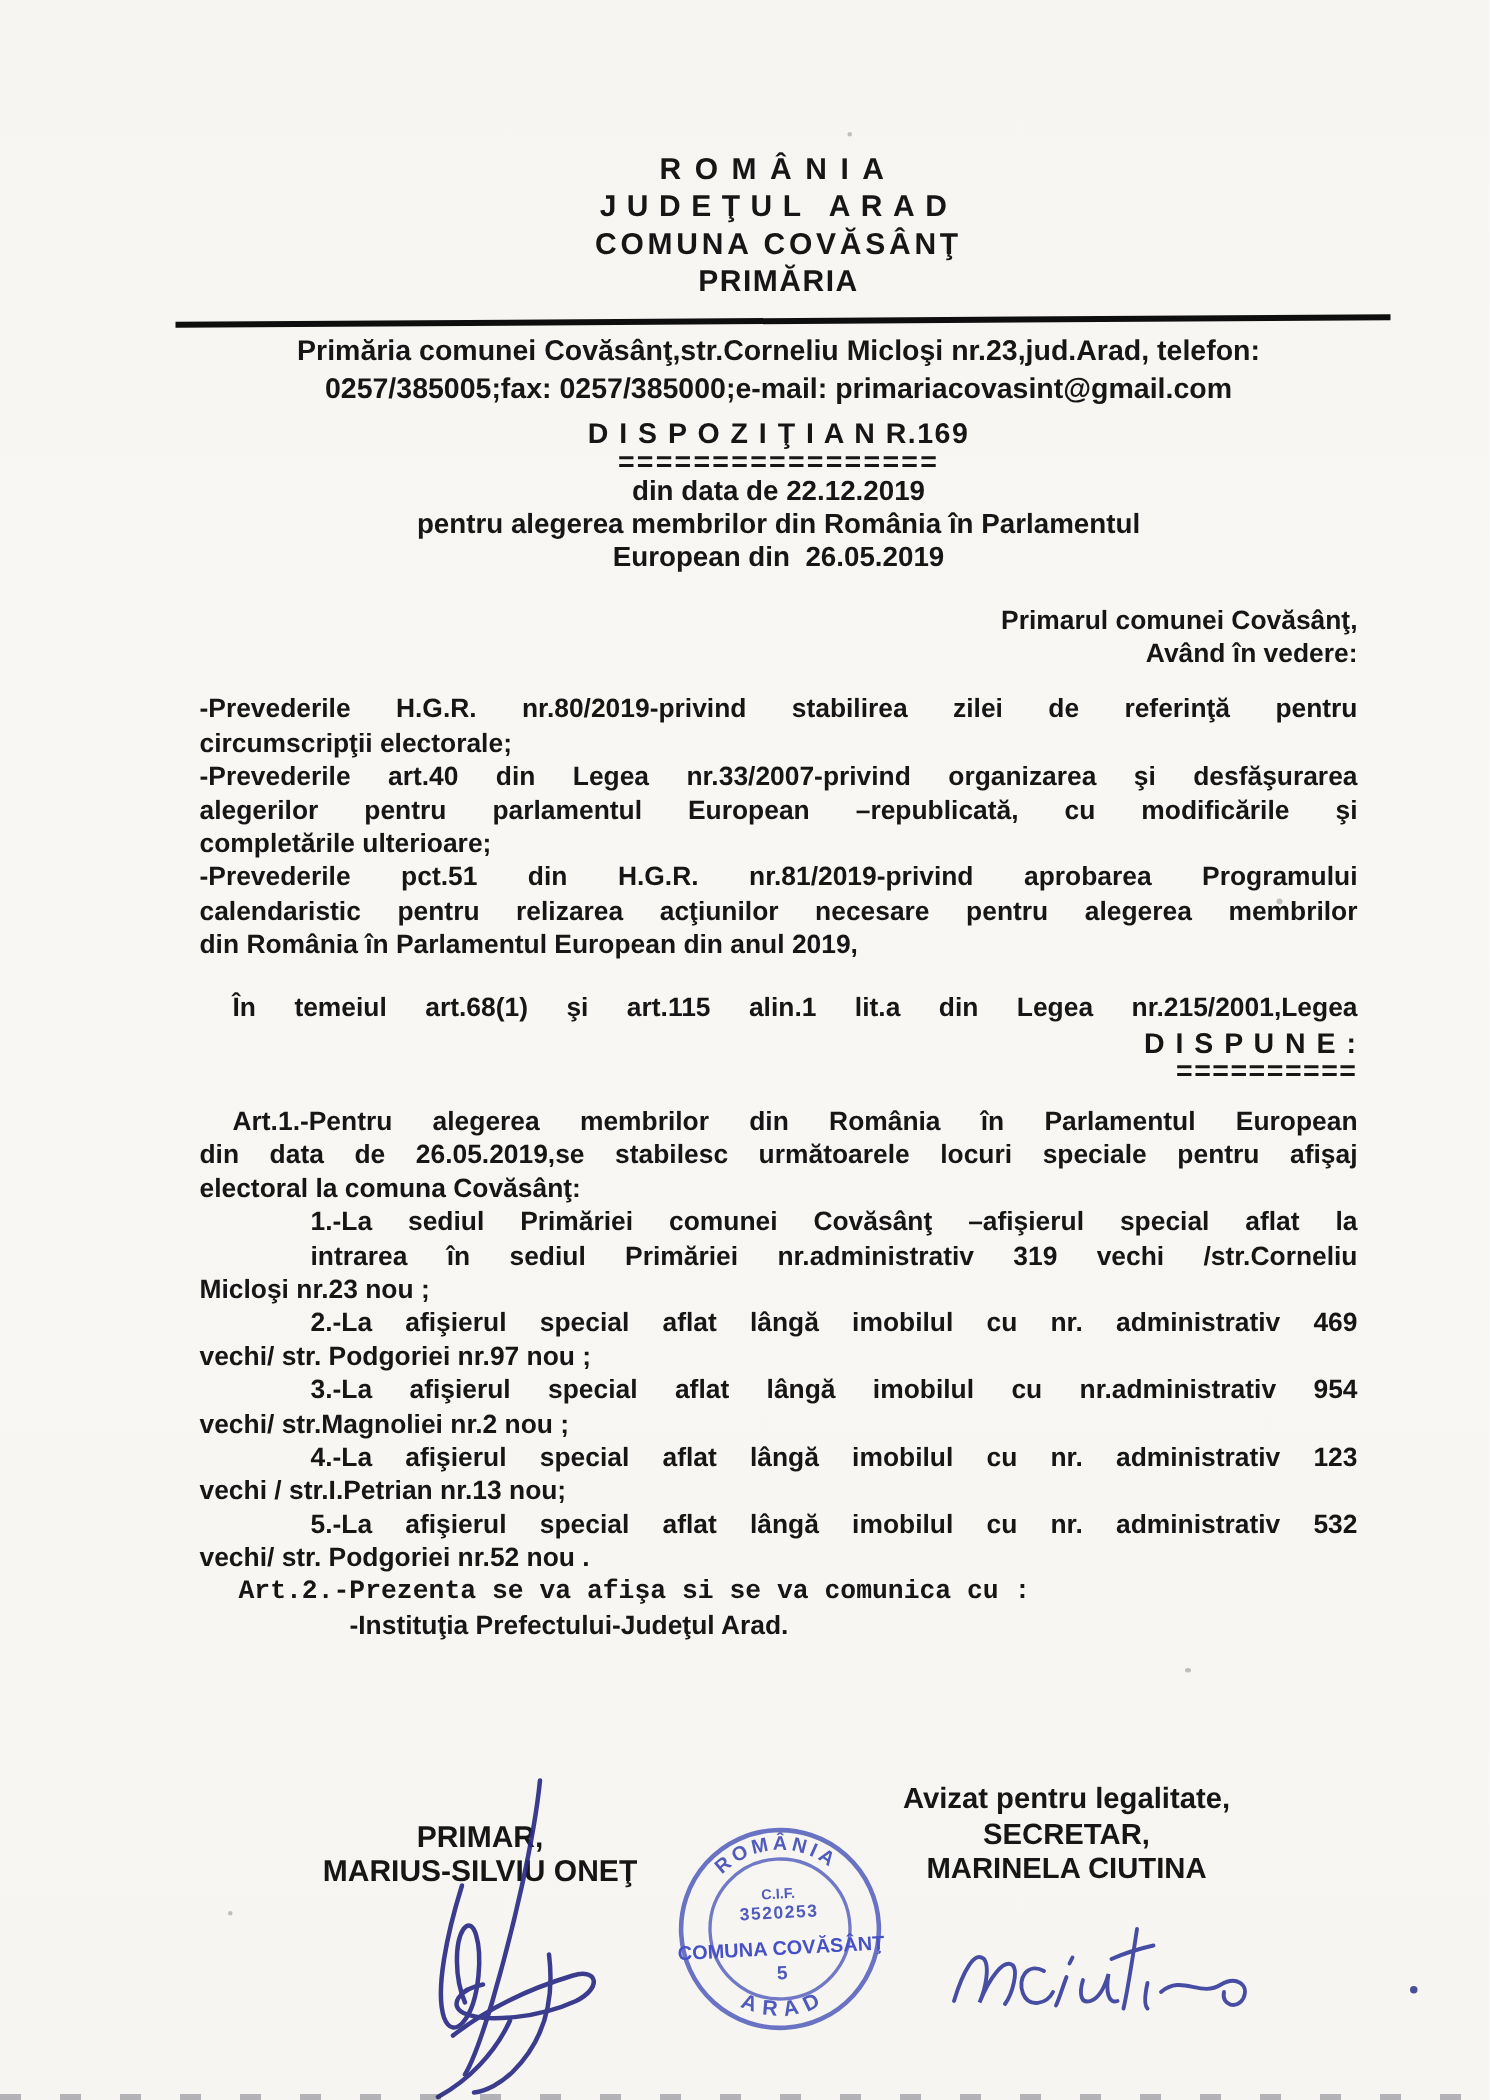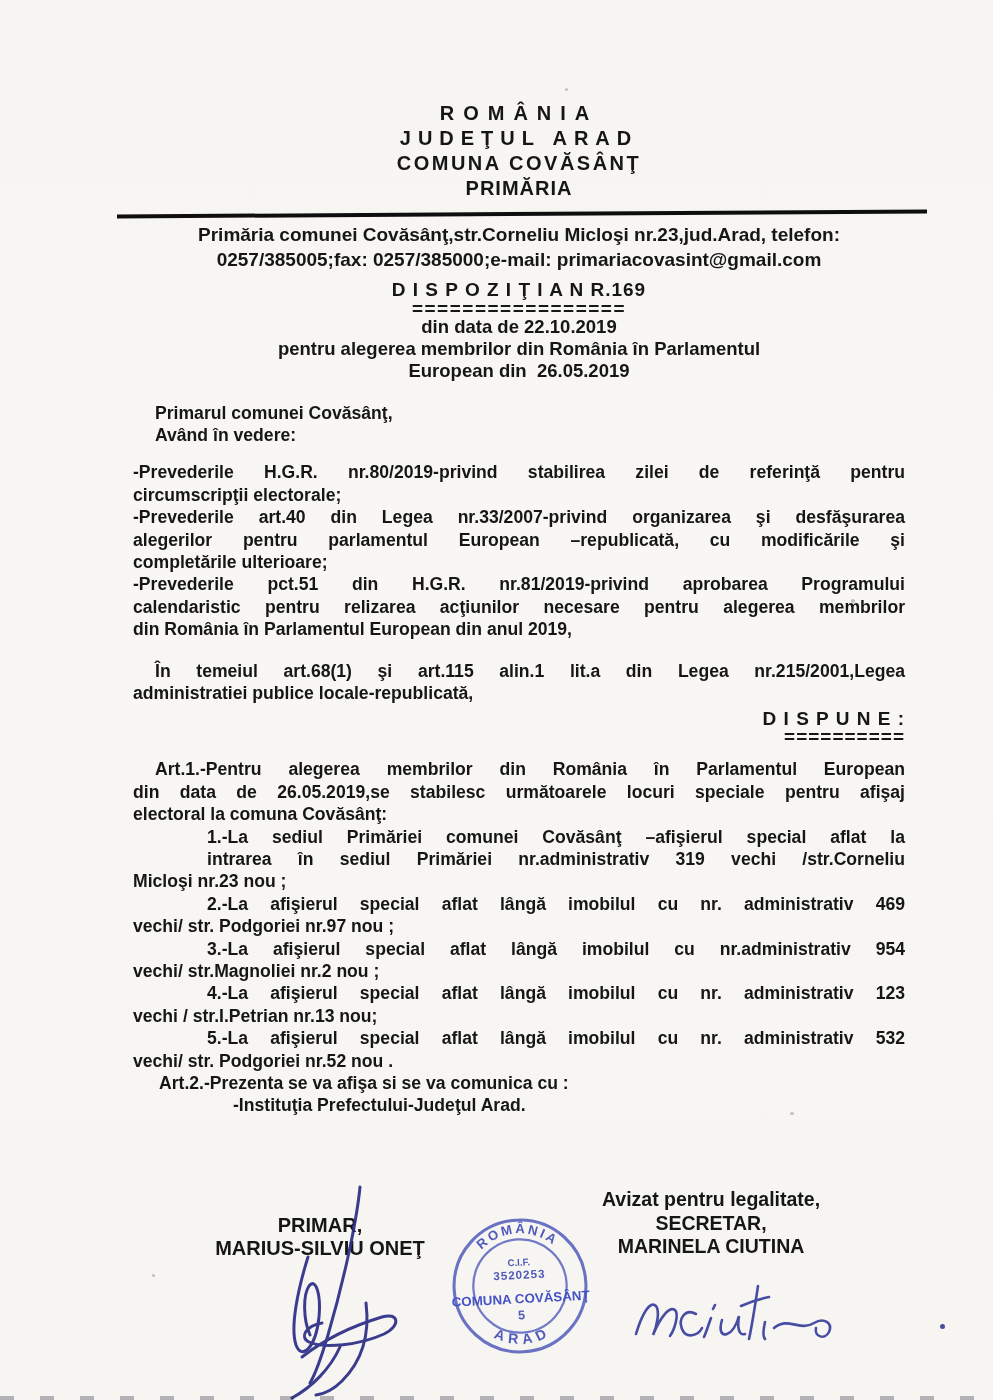--- a/index.html
+++ b/index.html
@@ -5,22 +5,22 @@
   html,body{margin:0;padding:0;}
   body{
     width:993px;height:1400px;position:relative;overflow:hidden;
     background:linear-gradient(180deg,#f6f5f2 0%,#f8f7f4 40%,#f6f5f1 100%);
     font-family:"Liberation Sans","DejaVu Sans",sans-serif;
     font-weight:bold;color:#161616;
   }
   .content{position:absolute;left:133px;top:0;width:772px;}
   .line{font-size:17.6px;line-height:22.4px;}
   .jfull{text-align:justify;text-align-last:justify;}
-  .ind1{padding-left:22px;}
-  .ind2{padding-left:26px;}
+  .ind1{padding-left:22px;text-align:right;}
+  .ind2{padding-left:26px;font-family:Liberation Mono, monospace;}
   .item{padding-left:74px;}
   .inst{padding-left:100px;}
   .header{margin-top:101px;text-align:center;}
   .h-l1{font-size:20px;line-height:25px;letter-spacing:9px;}
   .h-l2{font-size:20px;line-height:25px;letter-spacing:7px;}
   .h-l3{font-size:20px;line-height:25px;letter-spacing:2.5px;}
   .h-l4{font-size:20px;line-height:25px;letter-spacing:1px;}
   .rule-hr{margin-top:11px;margin-left:-16px;width:810px;height:3.5px;background:#0e0e0e;transform:rotate(-0.35deg);}
   .contact{margin-top:6px;text-align:center;}
   .contact .line{font-size:19px;line-height:25px;}
@@ -61,21 +61,21 @@
   <div class="rule-hr"></div>
 
   <div class="contact">
     <div class="line">Primăria comunei Covăsânţ,str.Corneliu Micloşi nr.23,jud.Arad, telefon:</div>
     <div class="line">0257/385005;fax: 0257/385000;e-mail: primariacovasint@gmail.com</div>
   </div>
 
   <div class="titleblock">
     <div class="line t-name">D I S P O Z I Ţ I A  N R.169</div>
     <div class="line t-rule">=================</div>
-    <div class="line t-sub">din data de 22.10.2019</div>
+    <div class="line t-sub">din data de 22.12.2019</div>
     <div class="line t-sub">pentru alegerea membrilor din România în Parlamentul</div>
     <div class="line t-sub">European din&nbsp; 26.05.2019</div>
   </div>
 
   <div class="preamble">
     <div class="line ind1">Primarul comunei Covăsânţ,</div>
     <div class="line ind1">Având în vedere:</div>
   </div>
 
   <div class="recitals">
@@ -84,21 +84,20 @@
     <div class="line jfull">-Prevederile art.40 din Legea nr.33/2007-privind organizarea şi desfăşurarea</div>
     <div class="line jfull">alegerilor pentru parlamentul European –republicată, cu modificările şi</div>
     <div class="line">completările ulterioare;</div>
     <div class="line jfull">-Prevederile pct.51 din H.G.R. nr.81/2019-privind aprobarea Programului</div>
     <div class="line jfull">calendaristic pentru relizarea acţiunilor necesare pentru alegerea membrilor</div>
     <div class="line">din România în Parlamentul European din anul 2019,</div>
   </div>
 
   <div class="temei">
     <div class="line jfull ind1">În temeiul art.68(1) şi art.115 alin.1 lit.a din Legea nr.215/2001,Legea</div>
-    <div class="line">administratiei publice locale-republicată,</div>
   </div>
 
   <div class="dispuneblock">
     <div class="line d-head">D I S P U N E :</div>
     <div class="line d-rule">==========</div>
   </div>
 
   <div class="art1">
     <div class="line jfull ind1">Art.1.-Pentru alegerea membrilor din România în Parlamentul European</div>
     <div class="line jfull">din data de 26.05.2019,se stabilesc următoarele locuri speciale pentru afişaj</div>

